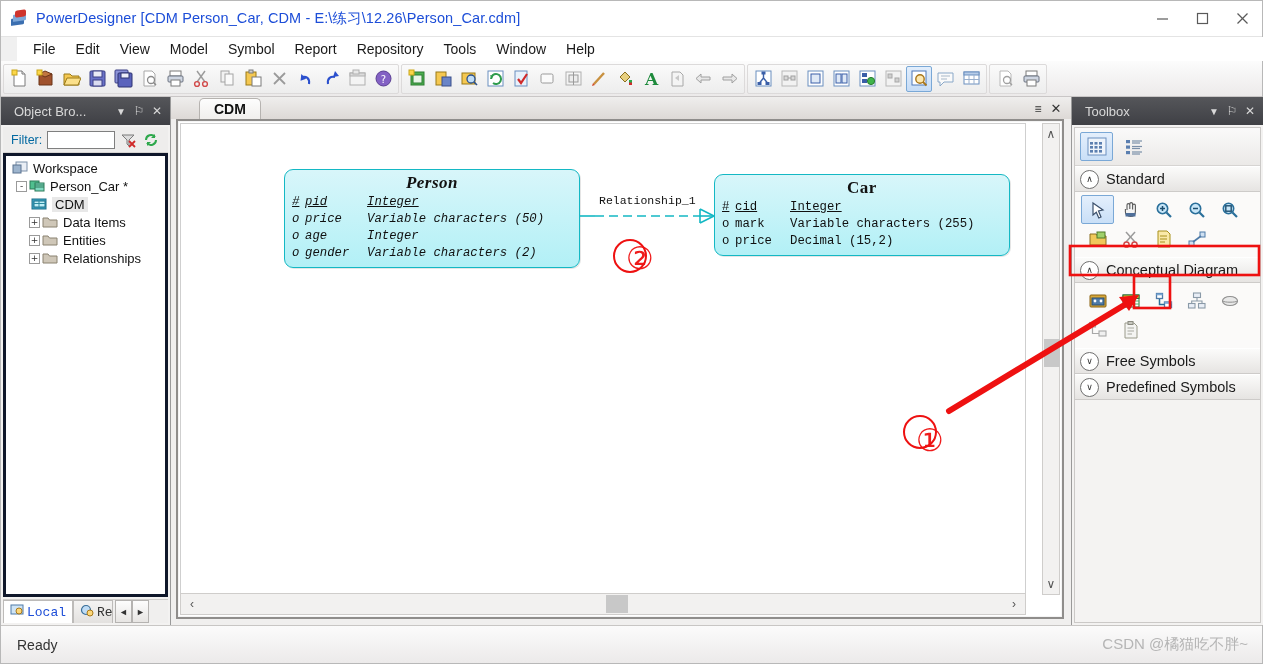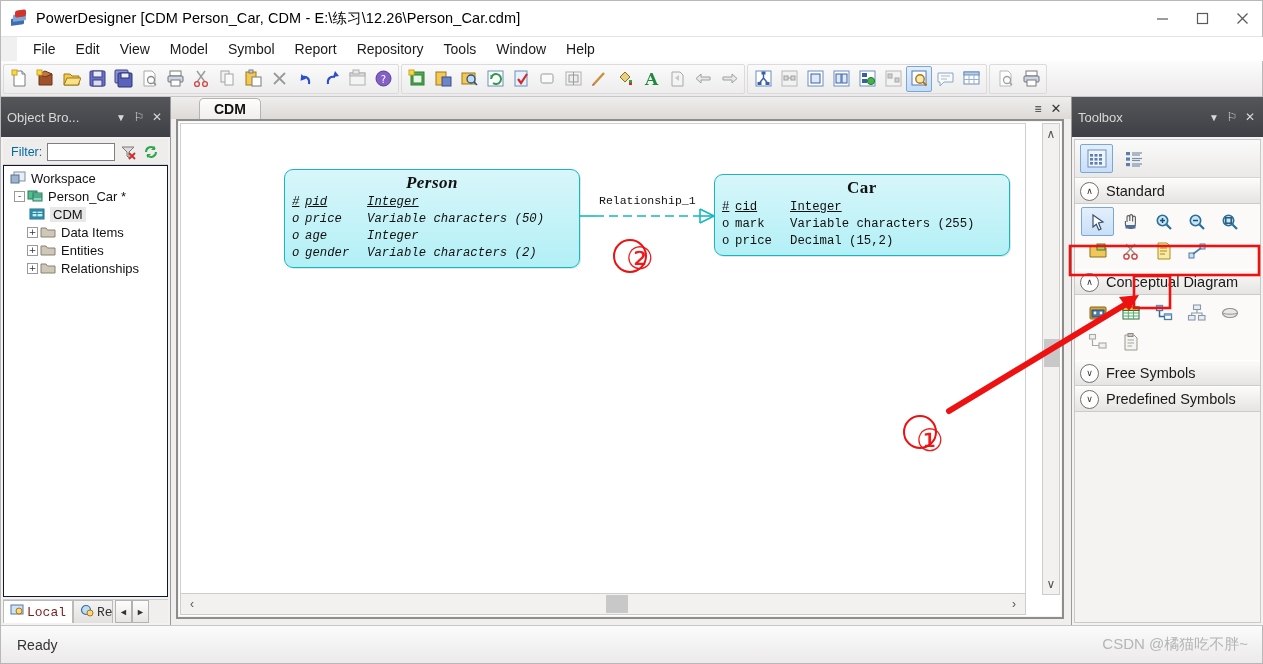--- a/index.html
+++ b/index.html
@@ -25,21 +25,21 @@
     border-bottom: 1px solid #e4e4e4;
   }
   .app-icon {
     width: 18px; height: 18px; margin-left: 9px; margin-right: 8px;
     position: relative; flex: none;
   }
   .app-icon .b1 { position:absolute; left:1px; top:8px; width:13px; height:7px; background:#3b6fb0; border-radius:1px; transform: skewY(-9deg);}
   .app-icon .b2 { position:absolute; left:3px; top:4px; width:13px; height:7px; background:#7fa8d8; border-radius:1px; transform: skewY(-9deg);}
   .app-icon .b3 { position:absolute; left:5px; top:0px;  width:11px; height:7px; background:#d0342c; border-radius:2px; transform: skewY(-9deg);}
   .title-text {
-    font-size: 14.5px; color: #000000; white-space: nowrap;
+    font-size: 14.5px; color: #1d4ed8; white-space: nowrap;
     letter-spacing: 0.1px;
   }
   .winbtns { margin-left: auto; display: flex; height: 36px; }
   .winbtn {
     width: 40px; height: 36px; display:flex; align-items:center; justify-content:center;
     color: #5a5a5a;
   }
   .winbtn svg { display:block; }
 
   
@@ -78,58 +78,58 @@
   .tgripwrap { display:flex; flex-direction:column; align-items:center; justify-content:flex-end; height:26px; padding-bottom:3px;}
 
   
   .objbrowser {
     position:absolute; left:0; top:96px; width:170px; height:528px;
     background: #f3f2f1;
     border-right: 1px solid #9a9a9a;
     display:flex; flex-direction:column;
   }
   .panel-caption {
-    height: 40px; background: linear-gradient(#55565a,#3f4045);
-    display:flex; align-items:center; padding: 0 4px 0 6px;
+    height: 28px; background: linear-gradient(#55565a,#3f4045);
+    display:flex; align-items:center; padding: 0 4px 0 13px;
     color: #d8d8d8; font-size: 13px; justify-content: center;
   }
   .panel-caption .cap-title { flex:1; white-space:nowrap; overflow:hidden; }
   .cap-btn { width: 18px; height:18px; display:flex; align-items:center; justify-content:center; color:#d8d8d8; }
   .filterrow {
     height: 26px; background:#eeedec; display:flex; align-items:center; padding: 0 4px;
     border-bottom: 1px solid #d6d4d2;
     margin: 2px 2px 0 2px;
   }
   .filterrow .flabel { font-size: 12.5px; color:#0369a1; margin: 0 5px 0 4px; }
   .filterinput {
     width: 68px; height: 18px; background:#fff; border:1px solid #7f7f7f;
     font-size: 11px; padding: 0 2px; font-family: "Liberation Sans", sans-serif;
   }
   .fico { width: 20px; height:20px; display:flex;align-items:center;justify-content:center;margin-left:3px;}
   .tree {
-    flex: 1; background: #ffffff; margin: 0 2px 2px 2px; border: 1px solid #0f172a;
+    flex: 1; background: #ffffff; margin: 0 2px 2px 2px; border: 3px solid #0f172a;
     overflow: hidden; padding-top: 3px;
   }
   .tnode { display:flex; align-items:center; height: 18px; padding-left: 4px; font-size:13px; color:#111; white-space:nowrap;}
   .tnode .ind { display:block; flex:none; }
   .expander {
     width: 11px; height: 11px; border:1px solid #9a9a9a; background:#fff;
     display:flex; align-items:center; justify-content:center;
     font-size: 9px; line-height:9px; color:#333; flex:none; margin-right: 2px;
     font-family: "DejaVu Sans", sans-serif;
   }
   .tico { width: 17px; height: 15px; margin-right: 4px; flex:none; display:flex; align-items:center; }
   .tlabel-sel { background:#e8e8e8; padding: 0 3px; }
   .treetabs {
     height: 24px; background:#f0efee; display:flex; align-items:stretch; border-top:1px solid #cfcdcb;
     margin: 0 2px 2px 2px;
   }
   .ttab {
     display:flex; align-items:center; gap:3px; padding: 0 6px; font-size: 13px;
-    font-family: "Liberation Mono", monospace; color:#7f1d1d;
+    font-family: "Liberation Mono", monospace; color:#1d4ed8;
     background: #fff; border:1px solid #bdbbb9; border-bottom:none;
   }
   .ttab.inactive { background: linear-gradient(#f4f3f2,#e3e1df); color:#333; }
   .ttab-arrows { display:flex; margin-left: 2px; }
   .ttab-arrow {
     width: 17px; border:1px solid #b5b3b1; background:linear-gradient(#fdfdfd,#e7e5e3);
     display:flex;align-items:center;justify-content:center; font-size:9px; color:#333;
   }
 
   

